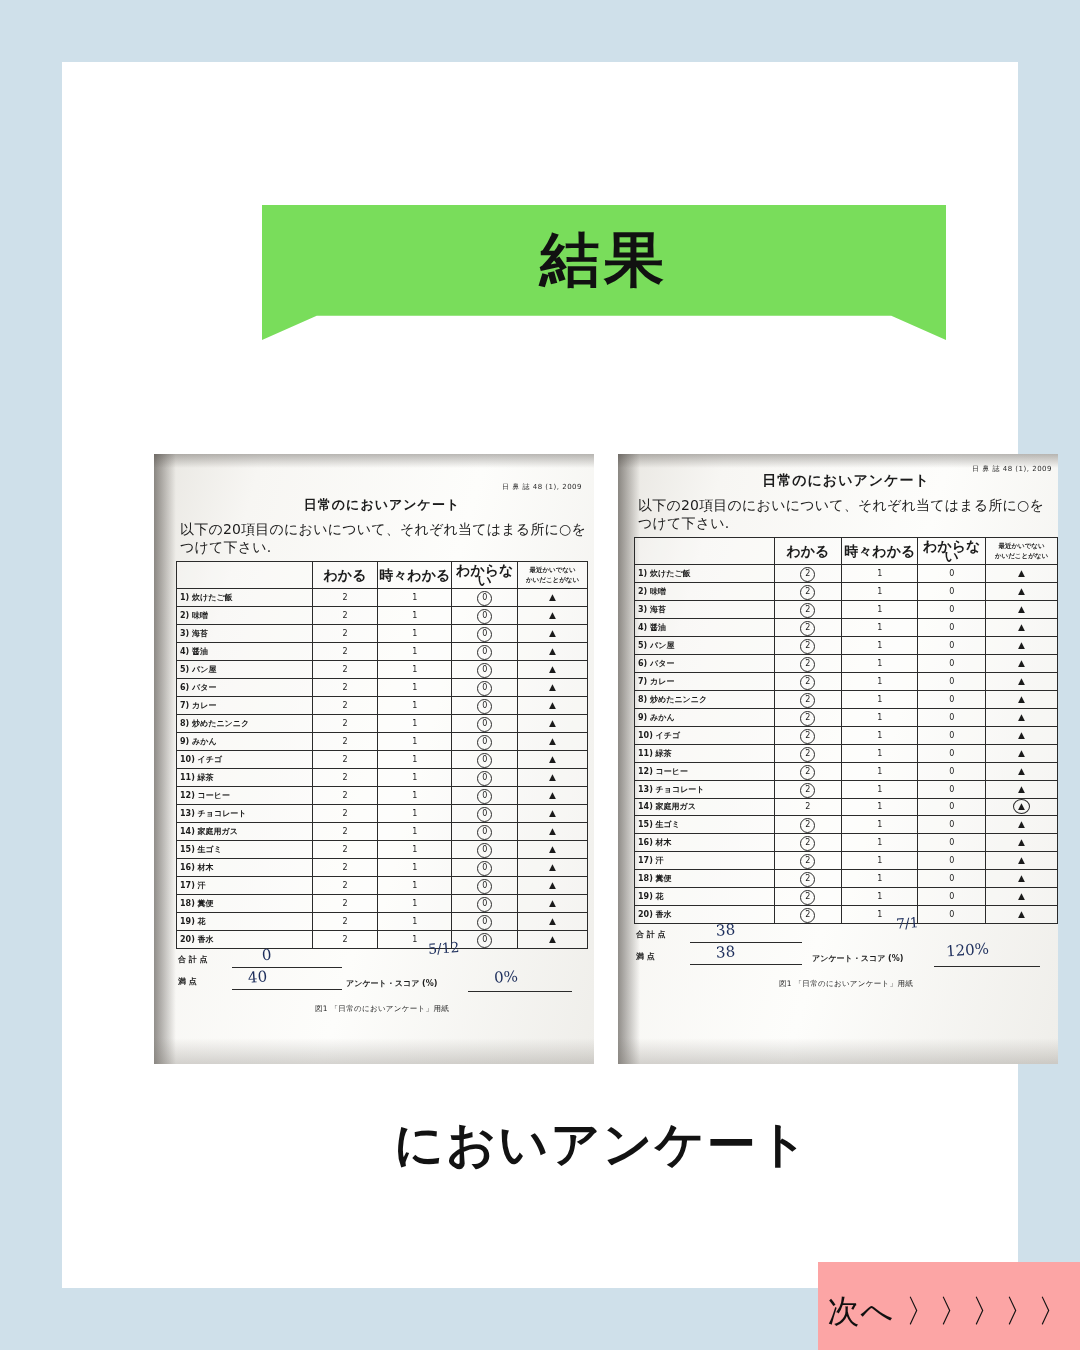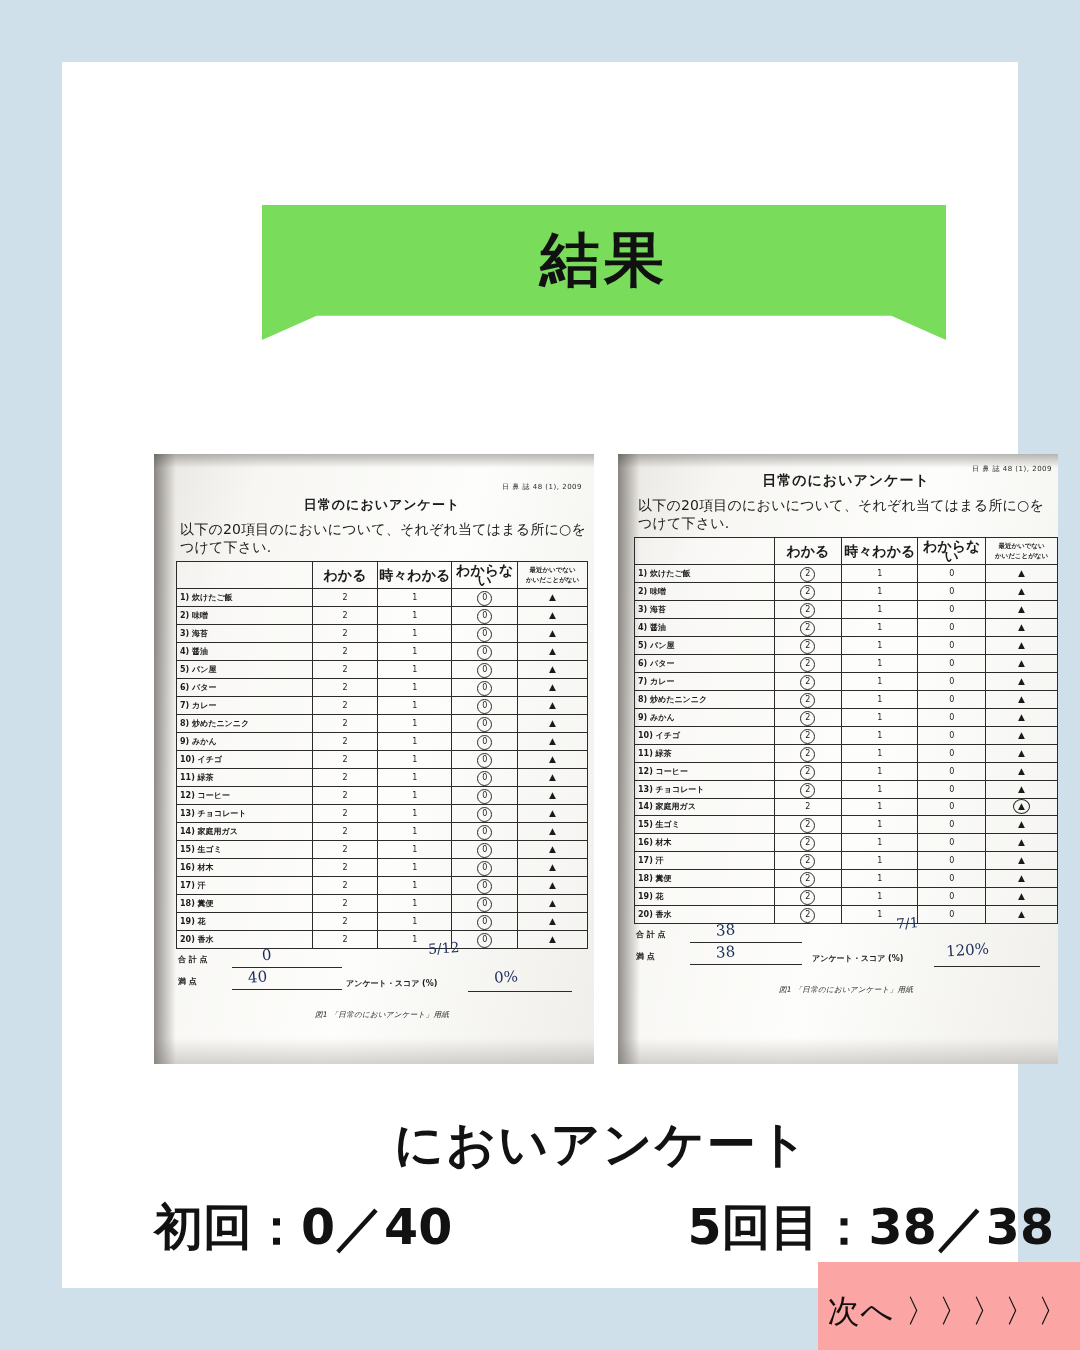--- a/index.html
+++ b/index.html
@@ -185,23 +185,21 @@
     position: absolute;
     font-family: "DejaVu Serif", serif;
     font-size: 15px;
     color: #1d2e5c;
     font-weight: normal;
     transform: rotate(-4deg);
   }
   .fig-caption {
     text-align: center;
     font-size: 7.5px;
-    margin-top: 6px;
     letter-spacing: .3px;
-    font-style: italic;
   }
 
   
   #caption-main {
     position: absolute;
     left: 62px;
     top: 1050px;
     width: 956px;
     text-align: center;
     font-size: 49px;
@@ -629,19 +627,15 @@
         <span class="f-label" style="left:178px; top:26px;">アンケート・スコア (%)</span>
         <span class="f-line" style="left:300px; top:38px; width:106px;"></span>
         <span class="hand" style="left:312px; top:14px;">120%</span>
       </div>
 
       <div class="fig-caption">図1 「日常のにおいアンケート」用紙</div>
     </div>
   </div>
 
   <div id="caption-main">においアンケート</div>
-  <div id="caption-scores">
-    <span>初回：0／40</span>
-    <span>5回目：38／38</span>
-  </div>
 </div>
 
 <div id="next-button">次へ 〉〉〉〉〉</div>
 
 </body></html>

